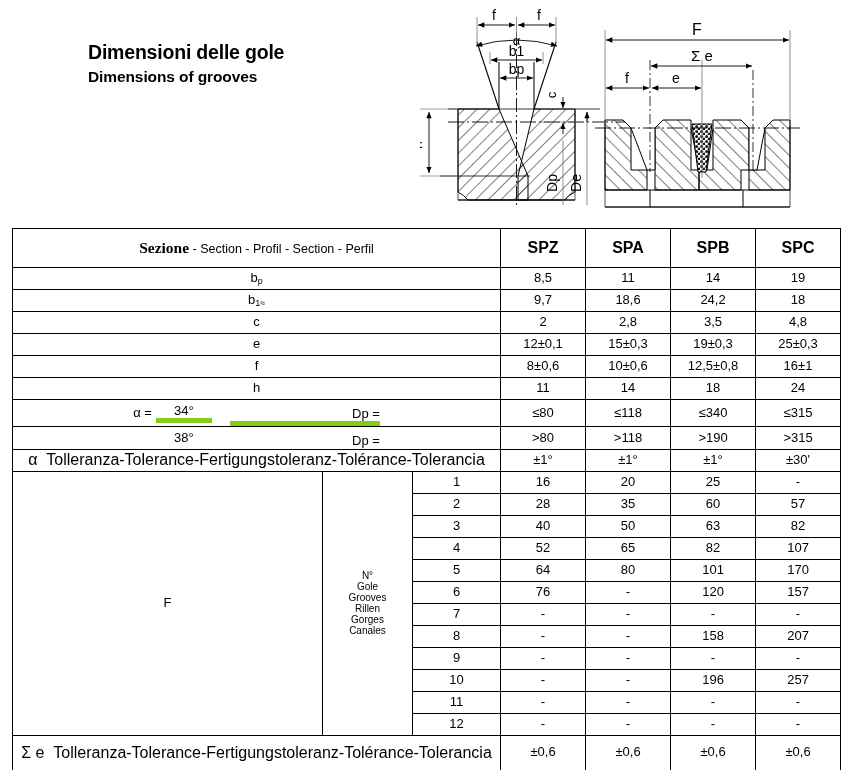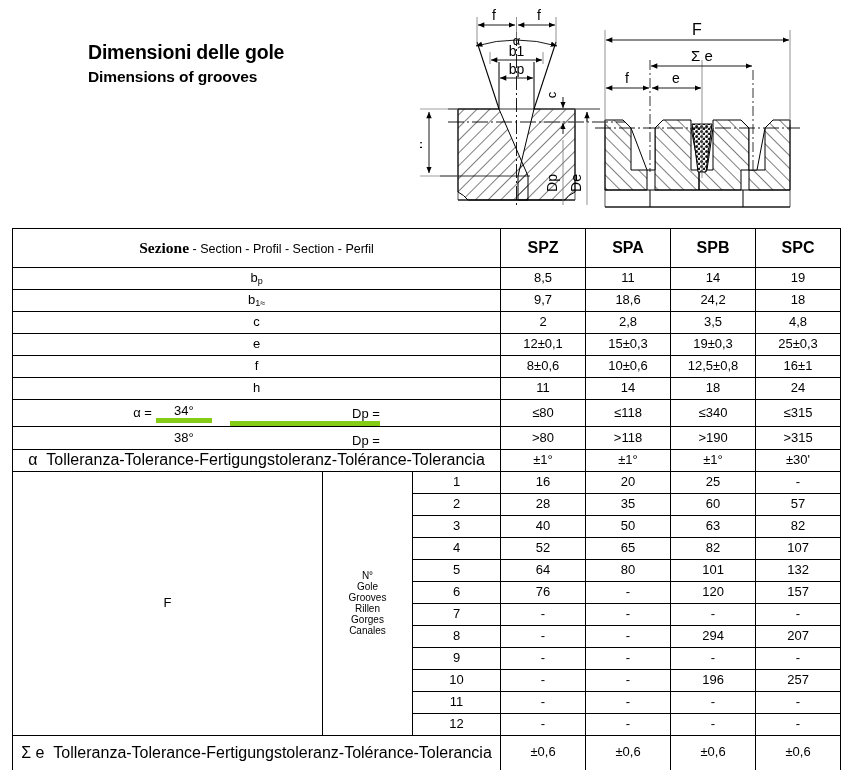--- a/index.html
+++ b/index.html
@@ -413,41 +413,41 @@
     <td class="val">52</td>
     <td class="val">65</td>
     <td class="val">82</td>
     <td class="val">107</td>
   </tr>
   <tr>
     <td class="num-col">5</td>
     <td class="val">64</td>
     <td class="val">80</td>
     <td class="val">101</td>
-    <td class="val">132</td>
+    <td class="val">170</td>
   </tr>
   <tr>
     <td class="num-col">6</td>
     <td class="val">76</td>
     <td class="val">-</td>
     <td class="val">120</td>
     <td class="val">157</td>
   </tr>
   <tr>
     <td class="num-col">7</td>
     <td class="val">-</td>
     <td class="val">-</td>
     <td class="val">-</td>
     <td class="val">-</td>
   </tr>
   <tr>
     <td class="num-col">8</td>
     <td class="val">-</td>
     <td class="val">-</td>
-    <td class="val">294</td>
+    <td class="val">158</td>
     <td class="val">207</td>
   </tr>
   <tr>
     <td class="num-col">9</td>
     <td class="val">-</td>
     <td class="val">-</td>
     <td class="val">-</td>
     <td class="val">-</td>
   </tr>
   <tr>

